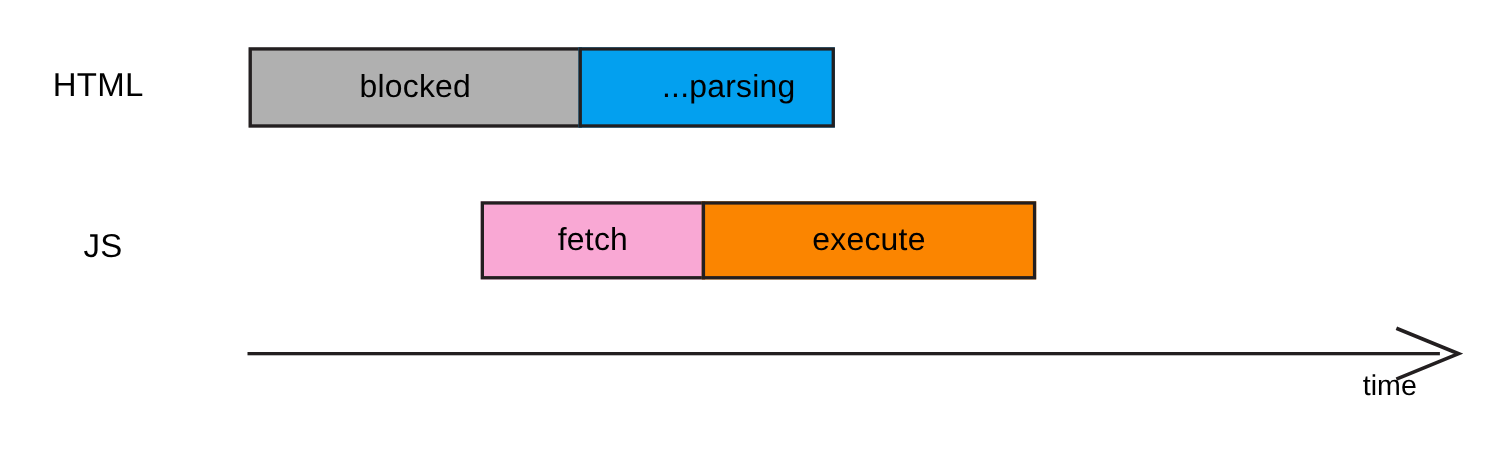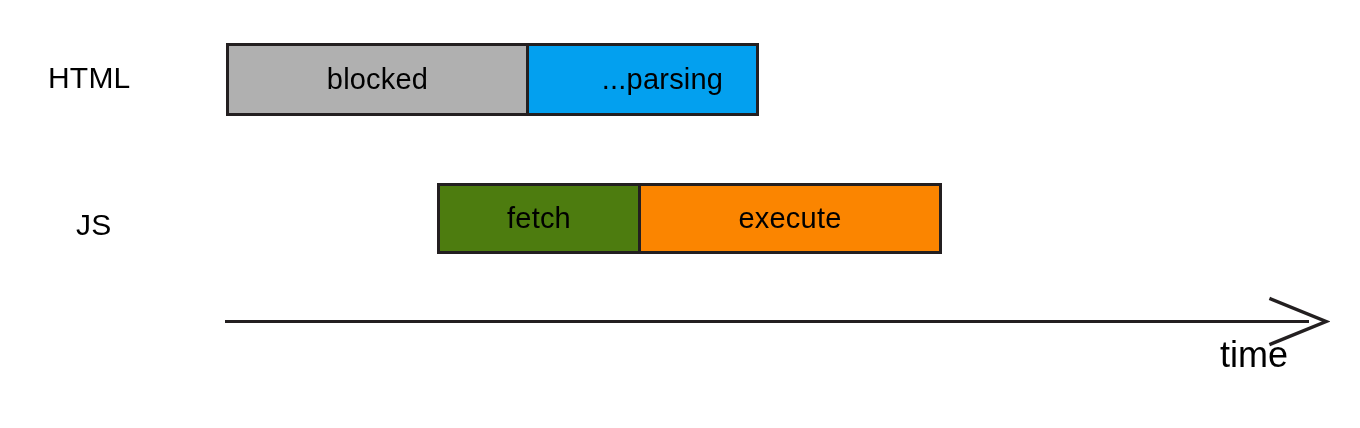--- a/index.html
+++ b/index.html
@@ -64,42 +64,42 @@
     width: 62px;
     height: 52px;
   }
   .axis-arrow svg { display: block; }
   #label-time {
     position: absolute;
     left: 1132px;
     top: 337px;
     width: 156px;
     text-align: right;
-    font-size: 36px;
+    font-size: 26px;
     line-height: 1;
     color: #000000;
     white-space: nowrap;
   }
 </style>
 </head>
 <body>
 
 <div id="canvas" style="background: rgb(255, 255, 255);">
 
   <div class="row-label" id="label-html">HTML</div>
 
   <div class="track" id="track-html">
     <div class="seg" id="seg-html-1" style="width: 303px; background: rgb(176, 176, 176);">blocked</div>
     <div class="seg" id="seg-html-2" style="width: 233px; background: rgb(3, 160, 239); padding-left: 40px;">...parsing</div>
   </div>
 
   <div class="row-label" id="label-js">JS</div>
 
   <div class="track" id="track-js">
-    <div class="seg" id="seg-js-0" style="width: 204px; background: #4d7c0f;">fetch</div>
+    <div class="seg" id="seg-js-0" style="width: 204px; background: #f9a8d4;">fetch</div>
     <div class="seg" id="seg-js-1" style="width: 304px; background: rgb(251, 133, 0);">execute</div>
   </div>
 
   <div class="axis-line"></div>
 
   <div class="axis-arrow">
     <svg width="62" height="52" viewBox="0 0 62 52" xmlns="http://www.w3.org/2000/svg">
       <polyline points="3,3 58,25.5 3,48" fill="none" stroke="#231f20" stroke-width="3.4" stroke-linecap="square" stroke-linejoin="miter"></polyline>
     </svg>
   </div>

